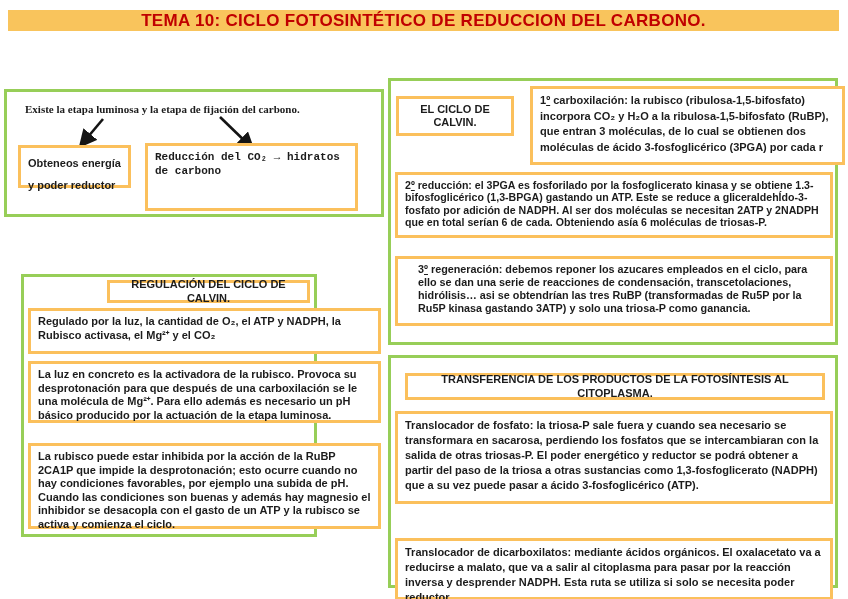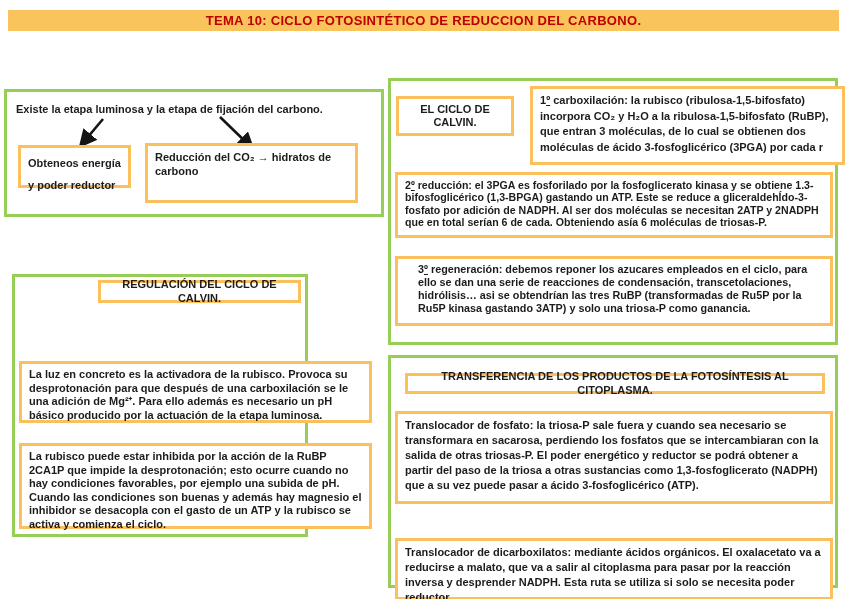--- a/index.html
+++ b/index.html
@@ -7,21 +7,21 @@
     position:relative; width:848px; height:599px; background:#ffffff;
     font-family:"Liberation Sans", sans-serif; font-weight:bold; color:#1c1c1c;
     overflow:hidden;
   }
   .header-bar {
     position:absolute; left:8px; top:10px; width:831px; height:21px;
     background:var(--header-bg,#F9C45C);
     display:flex; align-items:center; justify-content:center;
   }
   .header-bar .title {
-    color:var(--title-red,#C00000); font-size:13px; letter-spacing:0.3px;
+    color:var(--title-red,#C00000); font-size:17px; letter-spacing:0.3px;
     white-space:nowrap;
   }
   .gbox {
     position:absolute; border:3px solid var(--green-border,#97CE58);
     background:#ffffff; box-sizing:border-box;
   }
   .obox {
     position:absolute; border:3px solid var(--orange-border,#FBC05C);
     background:#ffffff; box-sizing:border-box;
     padding:4px 7px; font-size:11px; line-height:13.5px;
@@ -37,60 +37,61 @@
 </head>
 <body>
 
 <div class="page">
 
   <div class="header-bar">
     <span class="title">TEMA 10: CICLO FOTOSINTÉTICO DE REDUCCION DEL CARBONO.</span>
   </div>
 
   <section class="gbox" style="left:4px;top:89px;width:380px;height:128px;">
-    <div class="txt" style="position:absolute;left:9px;top:11px;right:8px;">Existe la etapa luminosa y la etapa de fijación del carbono.</div>
+    <div class="txt" style="position:absolute;left:18px;top:11px;right:8px;font-family:Liberation Serif, serif;">Existe la etapa luminosa y la etapa de fijación del carbono.</div>
     <svg class="arrows" viewBox="0 0 374 122">
       <defs>
         <marker id="ah" markerWidth="7" markerHeight="7" refX="5" refY="3.5" orient="auto">
           <path d="M0,0 L7,3.5 L0,7 Z" fill="#141414"></path>
         </marker>
       </defs>
       <line x1="96" y1="27" x2="75" y2="52" stroke="#141414" stroke-width="2.6" marker-end="url(#ah)"></line>
       <line x1="213" y1="25" x2="244" y2="55" stroke="#141414" stroke-width="2.6" marker-end="url(#ah)"></line>
     </svg>
     <div class="obox" style="left:11px;top:53px;width:113px;height:43px;line-height:22px;">Obteneos energía y poder reductor</div>
-    <div class="obox" style="left:138px;top:51px;width:213px;height:60px;">
+    <div class="obox" style="left:138px;top:51px;width:213px;height:68px;font-family:Liberation Mono, monospace;">
       <div style="line-height:14px;">Reducción del CO₂ → hidratos de carbono</div>
     </div>
   </section>
 
-  <section class="gbox" style="left:12px;top:274px;width:296px;height:263px;padding-left:16px;">
+  <section class="gbox" style="left:21px;top:274px;width:296px;height:263px;padding-left:16px;">
     <div class="obox center" style="left:83px;top:3px;width:203px;height:23px;">
       <span>REGULACIÓN DEL CICLO DE CALVIN.</span>
     </div>
-    <div class="obox" style="left:4px;top:84px;width:353px;height:62px;line-height:13.6px;">La luz en concreto es la activadora de la rubisco. Provoca su desprotonación para que después de una carboxilación se le una adición de Mg²⁺. Para ello además es necesario un pH básico producido por la actuación de la etapa luminosa.</div>
+    <div class="obox" style="left:4px;top:31px;width:353px;height:46px;">Regulado por la luz, la cantidad de O₂, el ATP y NADPH, la Rubisco activasa, el Mg²⁺ y el CO₂</div>
+    <div class="obox" style="left:4px;top:84px;width:353px;height:62px;line-height:13.6px;">La luz en concreto es la activadora de la rubisco. Provoca su desprotonación para que después de una carboxilación se le una molécula de Mg²⁺. Para ello además es necesario un pH básico producido por la actuación de la etapa luminosa.</div>
     <div class="obox" style="left:4px;top:166px;width:353px;height:86px;">La rubisco puede estar inhibida por la acción de la RuBP 2CA1P que impide la desprotonación; esto ocurre cuando no hay condiciones favorables, por ejemplo una subida de pH. Cuando las condiciones son buenas y además hay magnesio el inhibidor se desacopla con el gasto de un ATP y la rubisco se activa y comienza el ciclo.</div>
   </section>
 
   <section class="gbox" style="left:388px;top:78px;width:450px;height:267px;">
     <div class="obox center" style="left:5px;top:15px;width:118px;height:40px;">
       <span>EL CICLO DE CALVIN.</span>
     </div>
     <div class="obox" style="left:139px;top:5px;width:315px;height:79px;line-height:15.5px;">
       <span>1</span><span class="ord">º</span><span> carboxilación: la rubisco (ribulosa-1,5-bifosfato) incorpora CO₂ y H₂O a la ribulosa-1,5-bifosfato (RuBP), que entran 3 moléculas, de lo cual se obtienen dos moléculas de ácido 3-fosfoglicérico (3PGA) por cada r</span>
     </div>
     <div class="obox" style="left:4px;top:91px;width:438px;height:66px;font-size:10.6px;line-height:12.3px;">
       <span>2</span><span class="ord">º</span><span> reducción: el 3PGA es fosforilado por la fosfoglicerato kinasa y se obtiene 1.3-bifosfoglicérico (1,3-BPGA) gastando un ATP. Este se reduce a gliceraldehÍdo-3-fosfato por adición de NADPH. Al ser dos moléculas se necesitan 2ATP y 2NADPH que en total serían 6 de cada. Obteniendo asía 6 moléculas de triosas-P.</span>
     </div>
     <div class="obox" style="left:4px;top:175px;width:438px;height:70px;font-size:10.8px;line-height:13.1px;padding-left:20px;">
       <span>3</span><span class="ord">º</span><span> regeneración: debemos reponer los azucares empleados en el ciclo, para ello se dan una serie de reacciones de condensación, transcetolaciones, hidrólisis… asi se obtendrían las tres RuBP (transformadas de Ru5P por la Ru5P kinasa gastando 3ATP) y solo una triosa-P como ganancia.</span>
     </div>
   </section>
 
   <section class="gbox" style="left:388px;top:355px;width:450px;height:233px;">
-    <div class="obox center" style="left:14px;top:15px;width:420px;height:21px;">
+    <div class="obox center" style="left:14px;top:15px;width:420px;height:27px;">
       <span>TRANSFERENCIA DE LOS PRODUCTOS DE LA FOTOSÍNTESIS AL CITOPLASMA.</span>
     </div>
     <div class="obox" style="left:4px;top:53px;width:438px;height:93px;line-height:15px;">Translocador de fosfato: la triosa-P sale fuera y cuando sea necesario se transformara en sacarosa, perdiendo los fosfatos que se intercambiaran con la salida de otras triosas-P. El poder energético y reductor se podrá obtener a partir del paso de la triosa a otras sustancias como 1,3-fosfoglicerato (NADPH) que a su vez puede pasar a ácido 3-fosfoglicérico (ATP).</div>
     <div class="obox" style="left:4px;top:157px;width:438px;height:62px;line-height:15px;margin-top:23px;">Translocador de dicarboxilatos: mediante ácidos orgánicos. El oxalacetato va a reducirse a malato, que va a salir al citoplasma para pasar por la reacción inversa y desprender NADPH. Esta ruta se utiliza si solo se necesita poder reductor.</div>
   </section>
 
 </div>
 
 </body></html>

